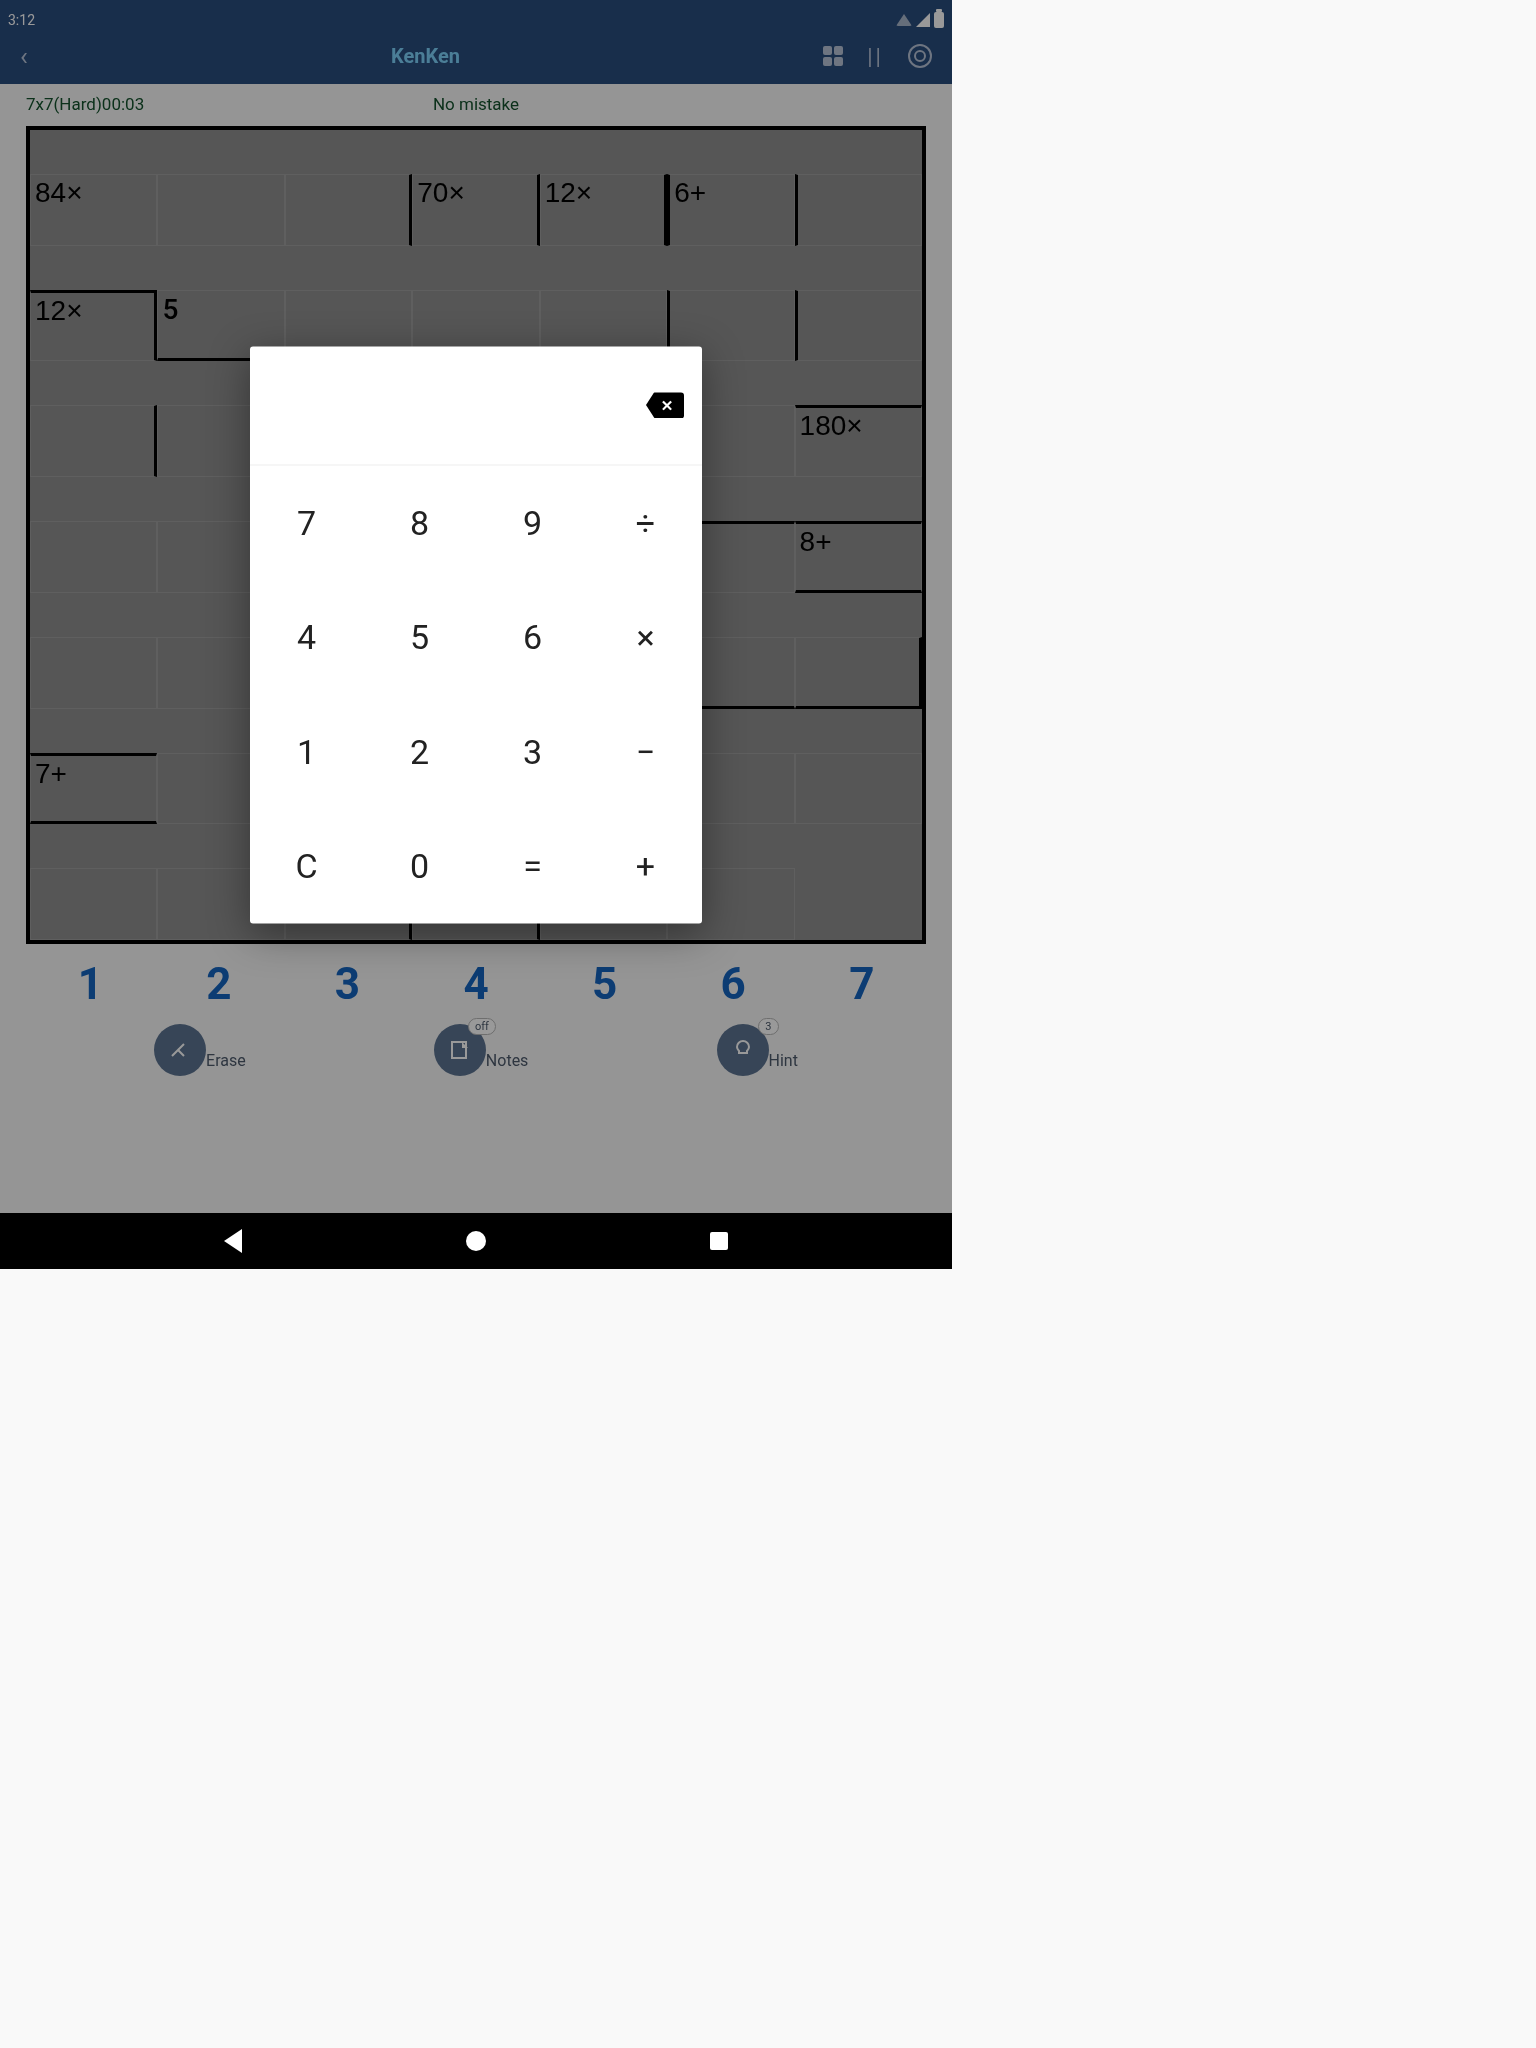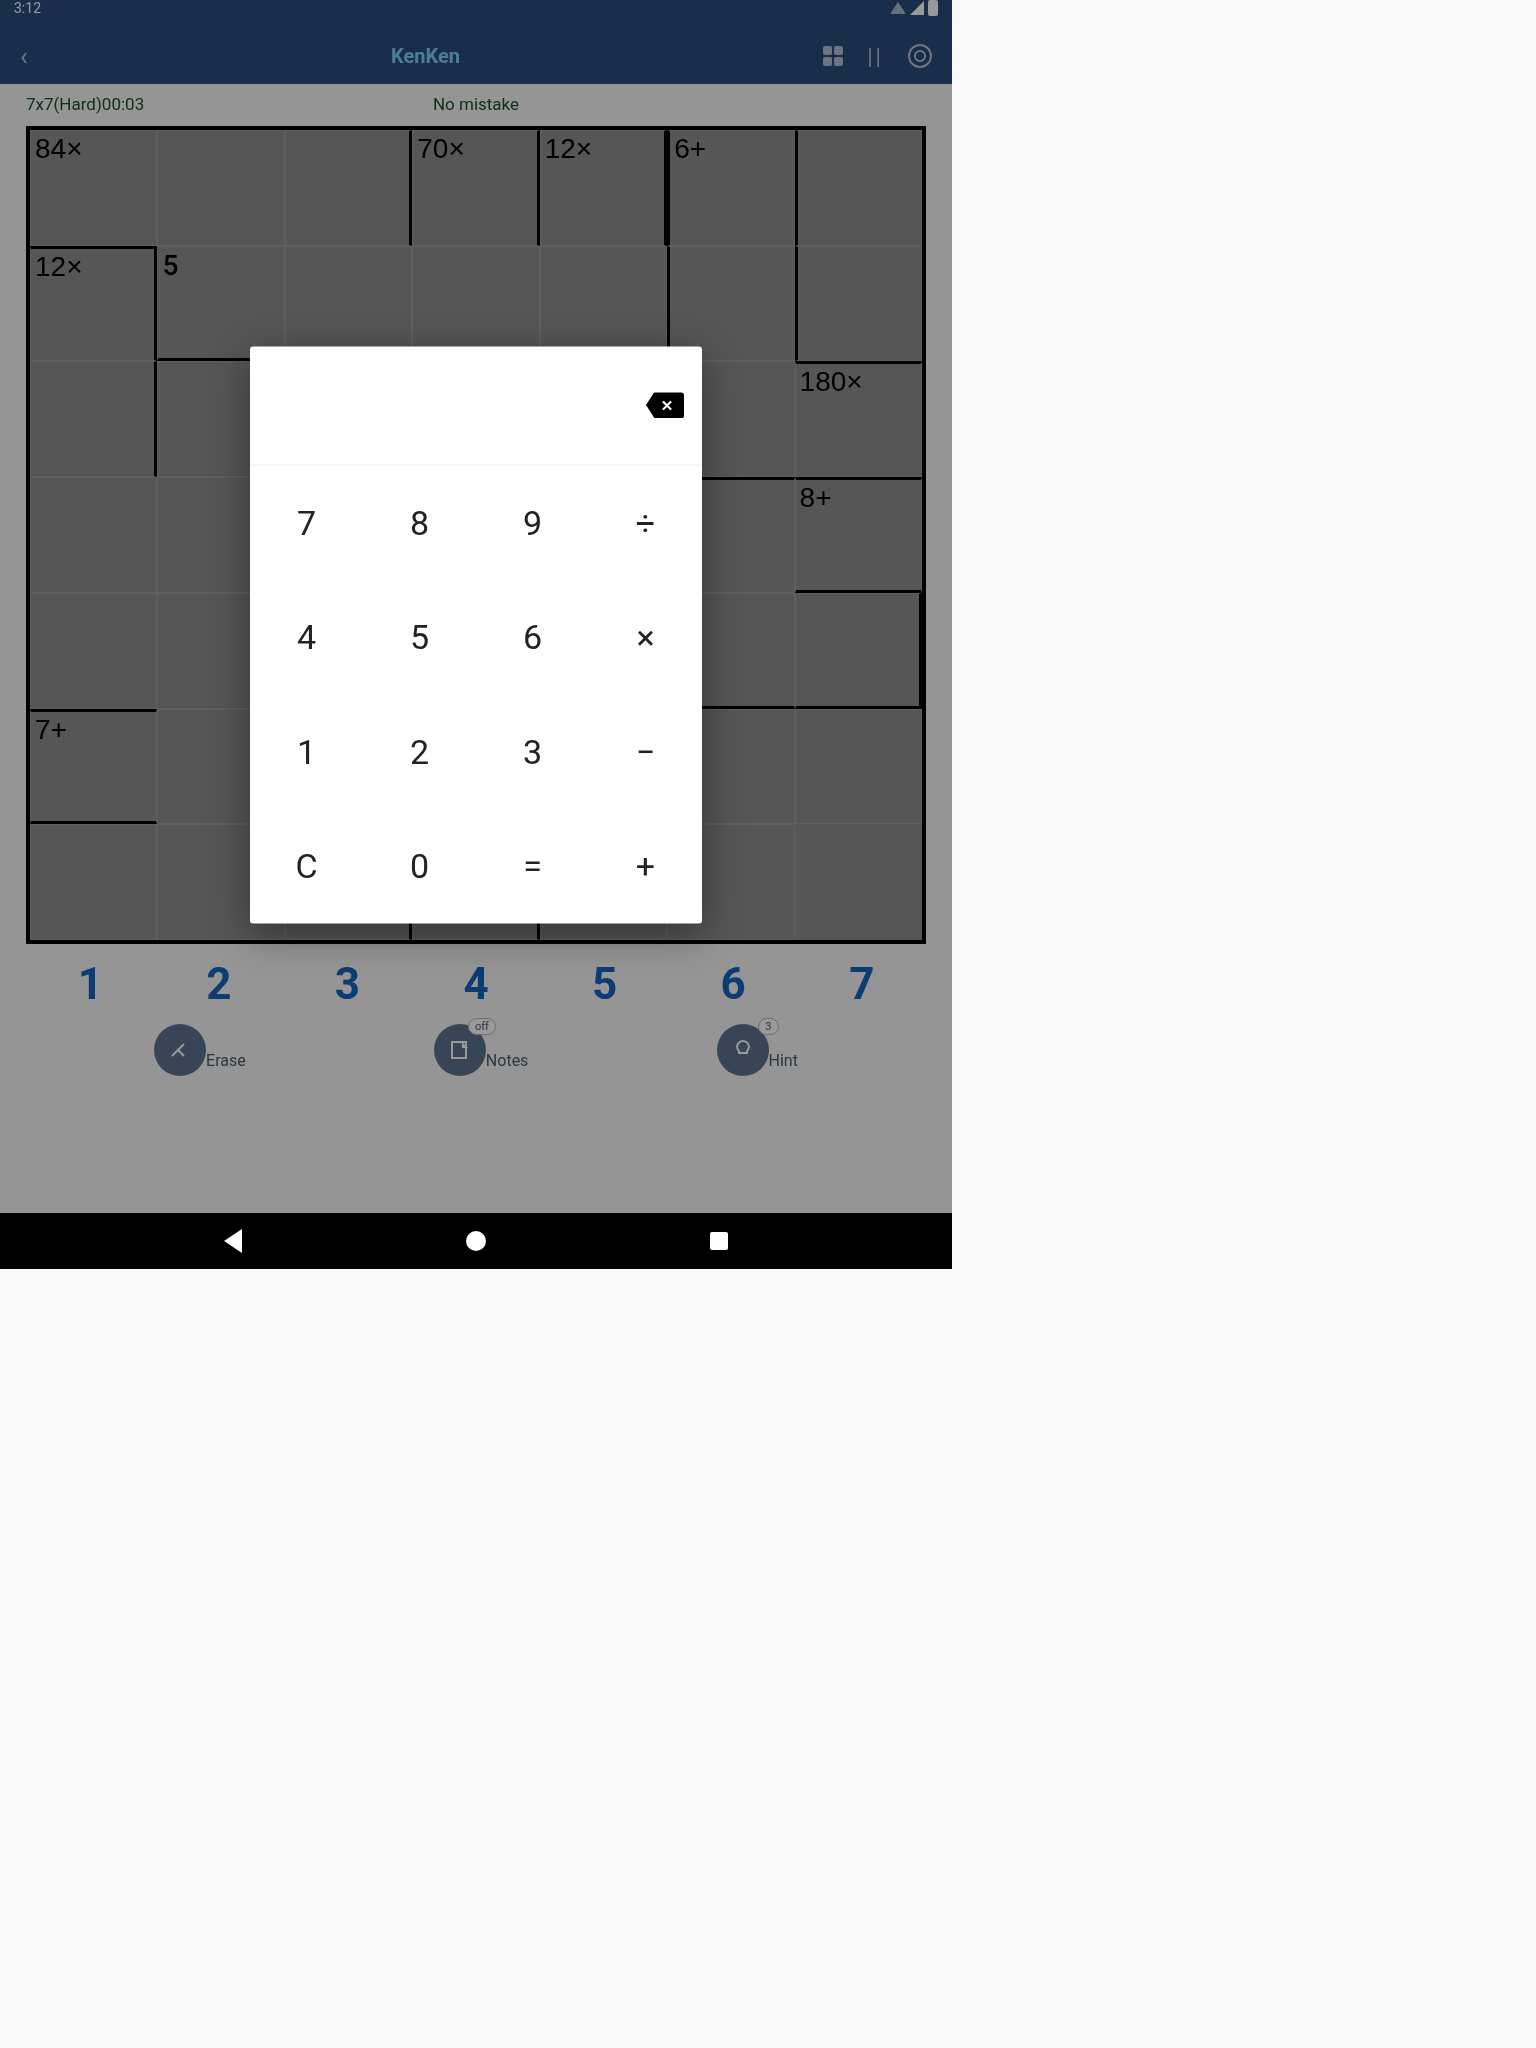--- a/index.html
+++ b/index.html
@@ -6,21 +6,21 @@
     --blue:#294d7e;
     --accent:#1565c0;
     --ink:#1a1a1a;
     --grey:#7a7a7a;
     --bg:#f9f9f9;
   }
   html,body{margin:0;padding:0;font-family:Roboto,Arial,sans-serif;background:var(--bg);}
   .device{width:952px;height:1269px;position:relative;overflow:hidden;background:var(--bg);}
 
   
-  .status{height:28px;background:var(--blue);color:#fff;display:flex;align-items:flex-start;justify-content:space-between;padding:0 14px;font-size:14px;}
+  .status{height:28px;background:var(--blue);color:#fff;display:flex;align-items:flex-end;justify-content:space-between;padding:0 8px;font-size:14px;}
   .status .right{display:flex;align-items:center;gap:4px;}
   .wifi-icon,.signal-icon,.batt-icon{display:inline-block;}
   .wifi-icon{width:0;height:0;border-left:8px solid transparent;border-right:8px solid transparent;border-bottom:12px solid #fff;opacity:.6;border-radius:2px;}
   .signal-icon{width:0;height:0;border-style:solid;border-width:0 0 14px 14px;border-color:transparent transparent #fff transparent;}
   .batt-icon{width:10px;height:16px;background:#fff;border-radius:2px;position:relative;}
   .batt-icon:before{content:"";position:absolute;top:-3px;left:2px;width:6px;height:3px;background:#fff;border-radius:1px;}
 
   
   .appbar{height:56px;background:var(--blue);color:#d6ddea;display:flex;align-items:center;justify-content:space-between;padding:0 20px;}
   .appbar .title{flex:1;text-align:center;font-weight:700;font-size:20px;color:#7dd3fc;}
@@ -30,21 +30,21 @@
   .icon-sq span{background:#b7c4d8;border-radius:2px;}
   .gear{width:20px;height:20px;border:2px solid #b7c4d8;border-radius:50%;position:relative;}
   .gear:before{content:"";position:absolute;inset:4px;border:2px solid #b7c4d8;border-radius:50%;}
 
   
   .sub{display:flex;justify-content:flex-start;padding:10px 26px 6px;color:#14532d;font-size:17px;}
   .sub .center{position:absolute;left:50%;transform:translateX(-50%);}
 
   
   .board{position:relative;margin:6px 26px 0 26px;border:4px solid #000;height:810px;display:grid;grid-template-columns:repeat(7,1fr);grid-template-rows:repeat(7,1fr);background:#8f8f8f;}
-  .cell{border:1px solid #9e9e9e;position:relative;}
+  .cell{border:1px solid #9e9e9e;position:relative;margin-top:44px;}
   .cage{position:absolute;top:2px;left:4px;font-size:28px;font-weight:500;color:#000;font-family:Arial,sans-serif;}
   .val{position:absolute;top:2px;left:4px;font-size:28px;font-weight:500;color:#000;}
 
   
   .numrow{display:flex;justify-content:space-around;padding:14px 26px 0;color:var(--accent);font-size:44px;font-weight:700;}
   .numrow span{flex:1;text-align:center;}
 
   
   .tools{display:flex;justify-content:space-around;margin-top:14px;padding:0 60px;}
   .tool{display:flex;flex-direction:row;align-items:center;color:#4d5a6c;font-size:16px;}

